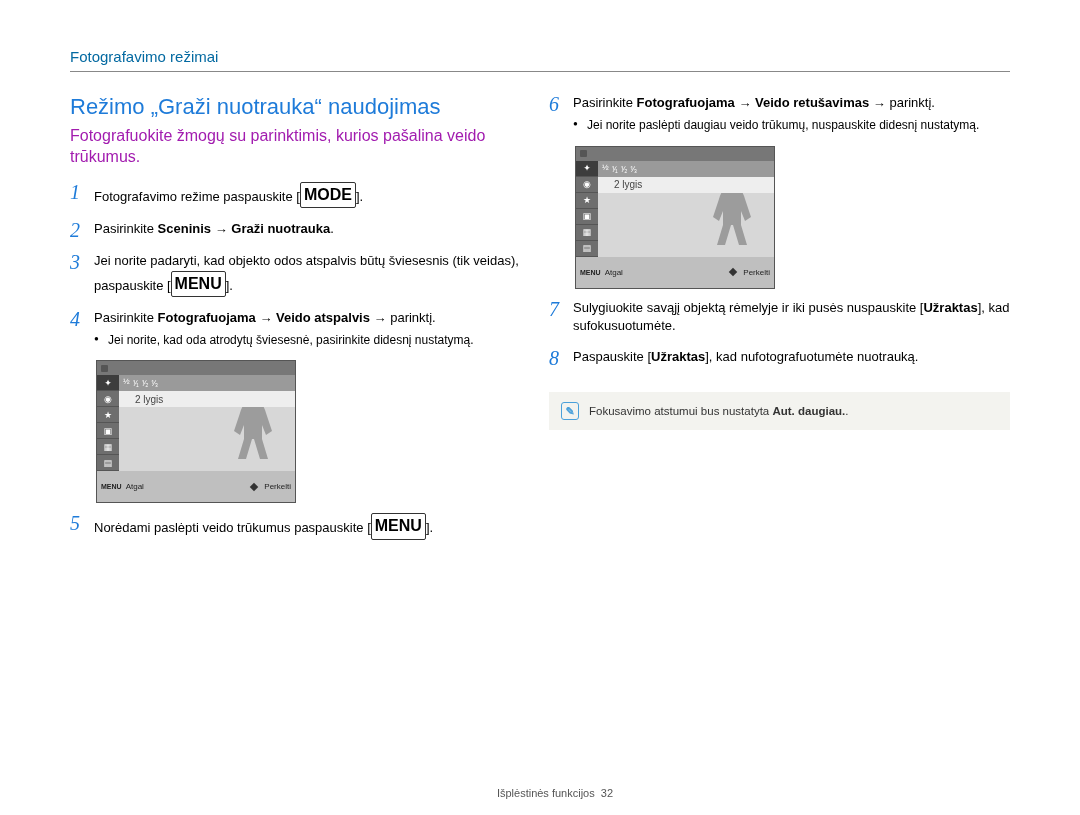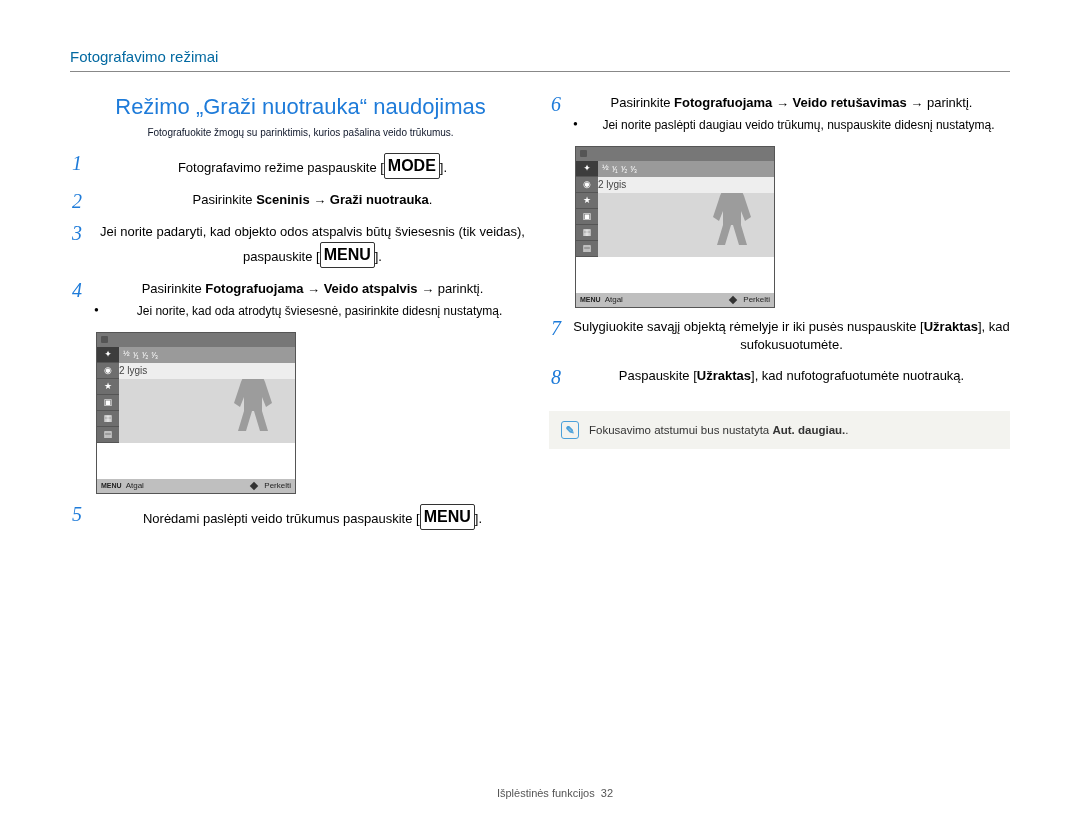--- a/index.html
+++ b/index.html
@@ -20,35 +20,34 @@
     margin-bottom: 6px;
   }
   .rule {
     border: none;
     border-top: 1px solid #888;
     margin-bottom: 22px;
   }
   .columns {
     display: flex;
     gap: 18px;
-    text-align: center;
   }
   .col {
     flex: 1;
     min-width: 0;
   }
   .section-title {
     color: #1e7bd9;
     font-size: 22px;
     font-weight: 400;
     margin-bottom: 6px;
   }
   .intro {
-    font-size: 10px;
-    color: #0f172a;
+    font-size: 16px;
+    color: #a21caf;
     line-height: 1.3;
     margin-bottom: 14px;
   }
   .step {
     display: flex;
     gap: 10px;
     margin-bottom: 12px;
   }
   .step-num {
     color: #1e7bd9;
@@ -117,38 +116,37 @@
     flex: 1;
     height: 112px;
     background: #d7d7d7;
     position: relative;
     overflow: hidden;
   }
   .level-row {
     height: 16px;
     background: #eee;
     display:flex;align-items:center;
-    padding-left:0;
+    padding-left:16px;
     font-size:10px;
     color:#444;
   }
   .silhouette {
     position:absolute; right:12px; bottom:0;
     width:70px; height:104px;
   }
   .cam-bottom {
-    height:14px;
+    height:31px;
     background:#bfbfbf;
     display:flex;
     align-items:center;
     font-size:8px;
     color:#222;
     padding:0 4px;
     gap:4px;
-    margin-top:36px;
   }
   .cam-bottom .spacer{flex:1;}
   .menutag{font-size:7px;font-weight:700;}
   .cube{display:inline-block;width:7px;height:7px;background:#555;border-radius:1px;margin-right:2px;vertical-align:middle;}
   .cube.film{background:linear-gradient(#555,#555);}
   .diamond{display:inline-block;width:6px;height:6px;background:#333;transform:rotate(45deg);margin-right:3px;}
   .note-box {
     display:flex;
     gap:10px;
     background:#f3f3ef;

